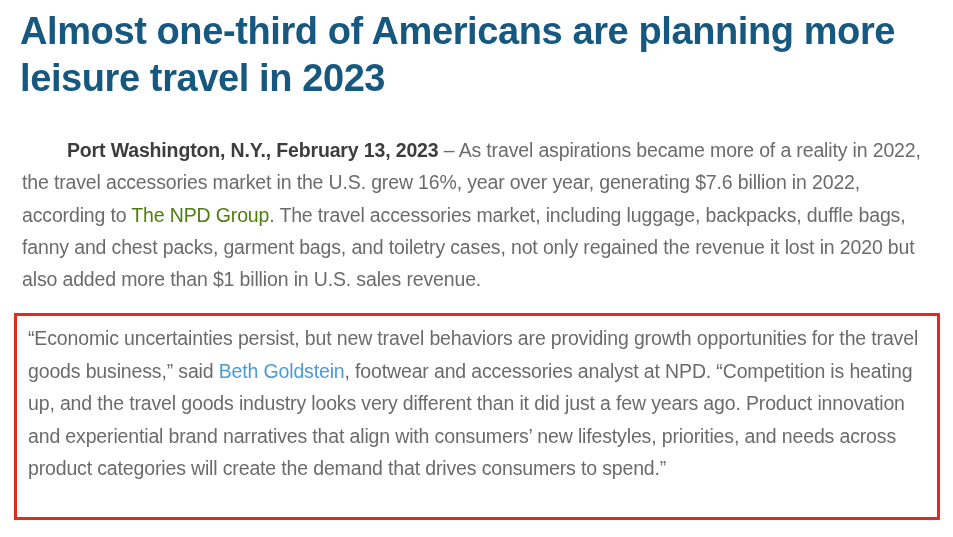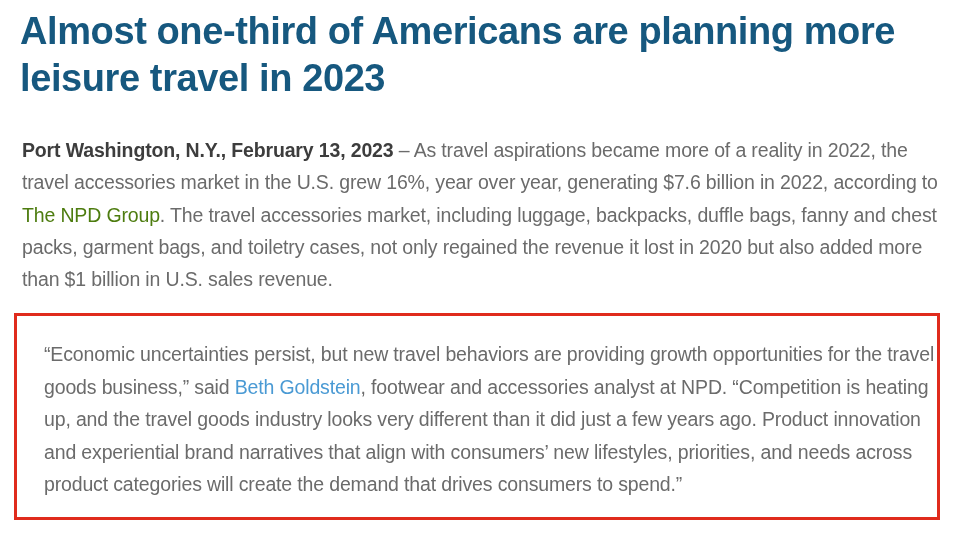--- a/index.html
+++ b/index.html
@@ -47,20 +47,21 @@
     margin: 0;
     font-family: "Liberation Sans", sans-serif;
     font-size: 19.5px;
     line-height: 32.3px;
     color: #6b6b6b;
     letter-spacing: -0.15px;
   }
   .lead .dateline {
     font-weight: bold;
     color: #3d3d3d;
+    margin-left: 45px;
   }
   .link {
     color: #4d7c0f;
     text-decoration: none;
   }
 
   
   .quote-box {
     position: absolute;
     left: 14px;
@@ -69,21 +70,21 @@
     height: 207px;
     box-sizing: border-box;
     border: 3px solid #e02b1d;
     background: #ffffff;
   }
   .quote-text {
     position: absolute;
     left: 11px;
     top: 6px;
     width: 906px;
-    margin: 16px;
+    margin: 0;
     font-family: "Liberation Sans", sans-serif;
     font-size: 19.5px;
     line-height: 32.5px;
     color: #6b6b6b;
     letter-spacing: -0.15px;
   }
   .quote-text .link-dark {
     color: #4a9ad4;
     text-decoration: none;
   }

